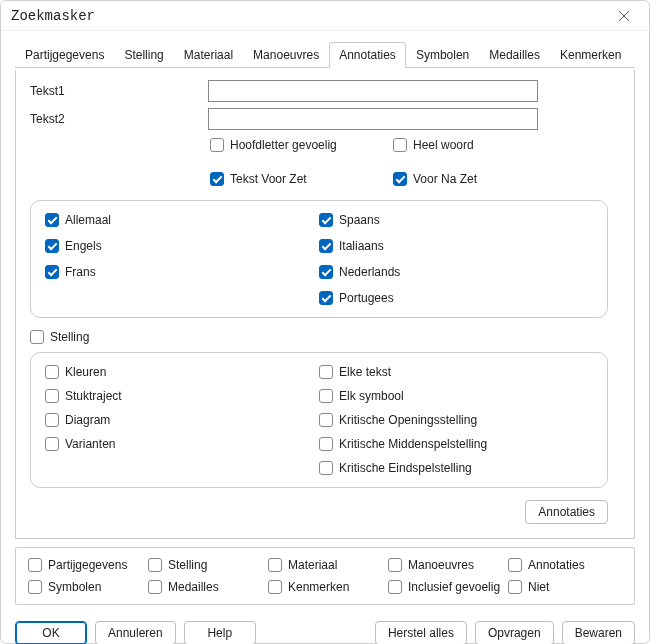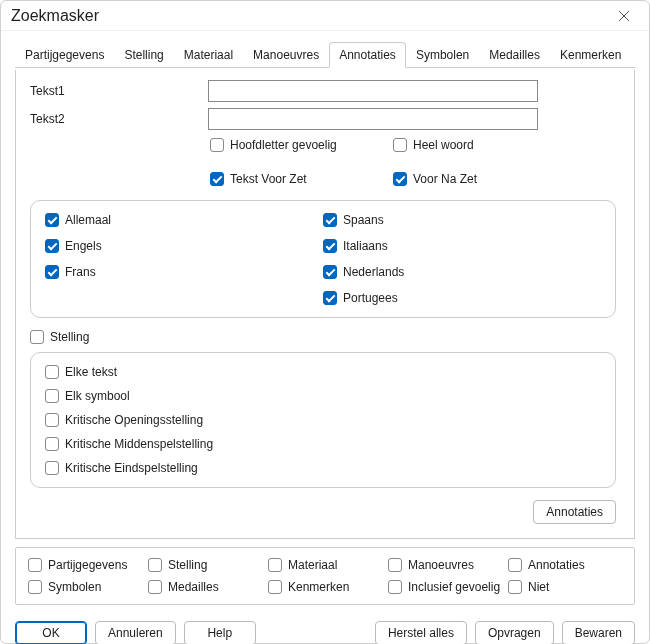--- a/index.html
+++ b/index.html
@@ -20,21 +20,21 @@
     display: flex;
     flex-direction: column;
   }
   .titlebar {
     height: 30px;
     display: flex;
     align-items: center;
     padding: 0 10px;
     border-bottom: 1px solid #f0f0f0;
   }
-  .titlebar .title { flex: 1; font-size: 16px; }
+  .titlebar .title { flex: 1; font-size: 14px; font-family: Liberation Mono, monospace; }
   .titlebar .close {
     width: 30px; height: 30px;
     display: flex; align-items: center; justify-content: center;
     color: #555;
   }
   .body {
     flex: 1;
     padding: 10px 14px 4px 14px;
     display: flex;
     flex-direction: column;
@@ -55,21 +55,21 @@
   }
   .tab.active {
     border-color: #ccc;
     border-bottom: 1px solid #fff;
     border-radius: 4px 4px 0 0;
     background: #fff;
   }
   .tabpanel {
     border: 1px solid #ccc;
     border-top: none;
-    padding: 10px 18px 14px 14px;
+    padding: 10px 26px 14px 14px;
     flex: 1;
     display: flex;
     flex-direction: column;
     gap: 6px;
   }
   .row { display: flex; align-items: center; gap: 8px; }
   .label { width: 170px; }
   .textinput {
     height: 22px;
     border: 1px solid #888;
@@ -262,20 +262,38 @@
 
       <label class="chk" style="margin-top:4px;">
         <span class="box"></span>
         <span>Stelling</span>
       </label>
 
       <div class="group searchflags" id="flags">
           <div style="display: flex; flex-direction: column; gap: 6px;">
             <label class="chk">
               <span class="box"></span>
+              <span>Kleuren</span>
+            </label>
+            <label class="chk">
+              <span class="box"></span>
+              <span>Stuktraject</span>
+            </label>
+            <label class="chk">
+              <span class="box"></span>
+              <span>Diagram</span>
+            </label>
+            <label class="chk">
+              <span class="box"></span>
+              <span>Varianten</span>
+            </label>
+          </div>
+          <div style="display: flex; flex-direction: column; gap: 6px;">
+            <label class="chk">
+              <span class="box"></span>
               <span>Elke tekst</span>
             </label>
             <label class="chk">
               <span class="box"></span>
               <span>Elk symbool</span>
             </label>
             <label class="chk">
               <span class="box"></span>
               <span>Kritische Openingsstelling</span>
             </label>

